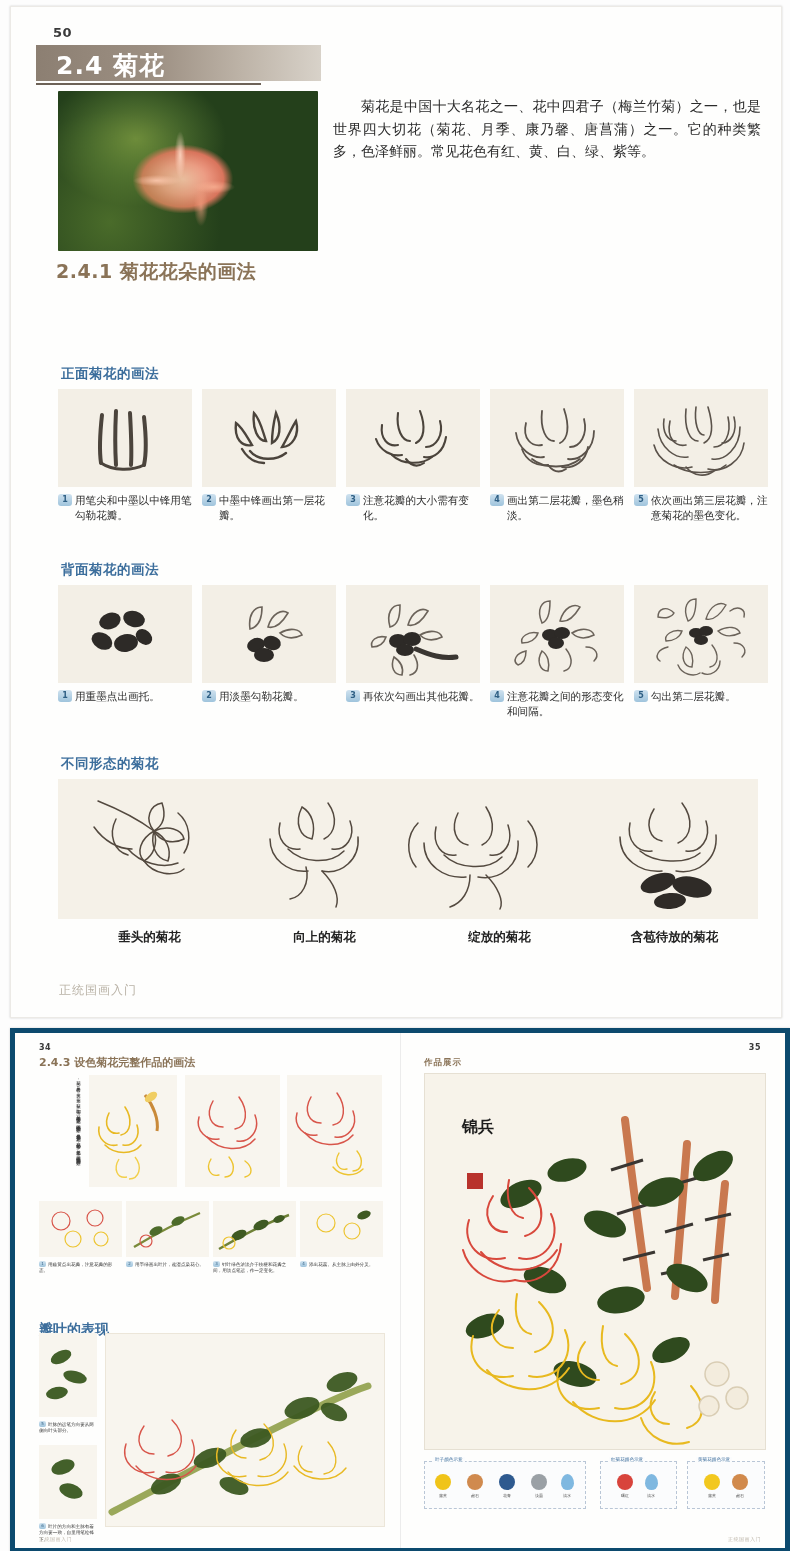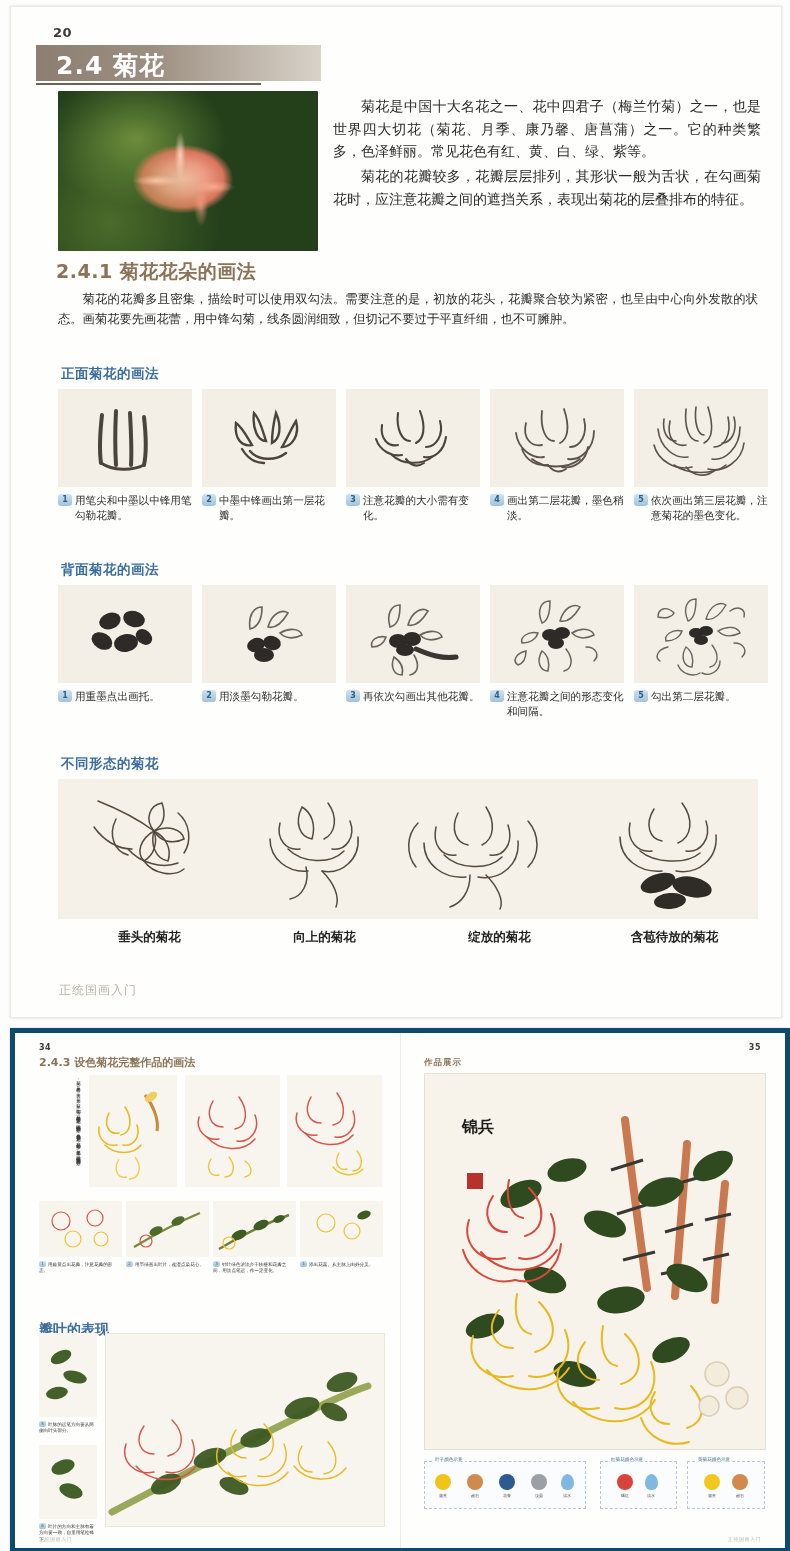--- a/index.html
+++ b/index.html
@@ -302,39 +302,35 @@
     letter-spacing: 0.5px;
   }
 </style>
 </head>
 <body>
 
 <div id="page">
 
   <div class="sheet1">
 
-    <div class="folio p30">20</div>
+    <div class="folio p30">50</div>
 
     <div class="chapter-bar">
       <div class="ttl">2.4 菊花</div>
     </div>
     <div class="chapter-underline"></div>
 
     <div class="photo-chrys"></div>
 
     <div class="intro-text">
       <p>菊花是中国十大名花之一、花中四君子（梅兰竹菊）之一，也是世界四大切花（菊花、月季、康乃馨、唐菖蒲）之一。它的种类繁多，色泽鲜丽。常见花色有红、黄、白、绿、紫等。</p>
-      <p>菊花的花瓣较多，花瓣层层排列，其形状一般为舌状，在勾画菊花时，应注意花瓣之间的遮挡关系，表现出菊花的层叠排布的特征。</p>
     </div>
 
     <div class="h2">2.4.1 菊花花朵的画法</div>
 
-    <div class="para-1">
-      <p>菊花的花瓣多且密集，描绘时可以使用双勾法。需要注意的是，初放的花头，花瓣聚合较为紧密，也呈由中心向外发散的状态。画菊花要先画花蕾，用中锋勾菊，线条圆润细致，但切记不要过于平直纤细，也不可臃肿。</p>
-    </div>
 
     <div class="sub-h front">正面菊花的画法</div>
     <div class="steps-row r1">
 
       <div class="step">
         <div class="thumb">
           <svg width="134" height="98" viewBox="0 0 134 98">
             <g stroke="#4b443c" fill="none" stroke-linecap="round">
               <path d="M44 26 C42 44 41 60 43 74" stroke-width="4"></path>
               <path d="M58 22 C57 42 57 60 58 76" stroke-width="4"></path>

